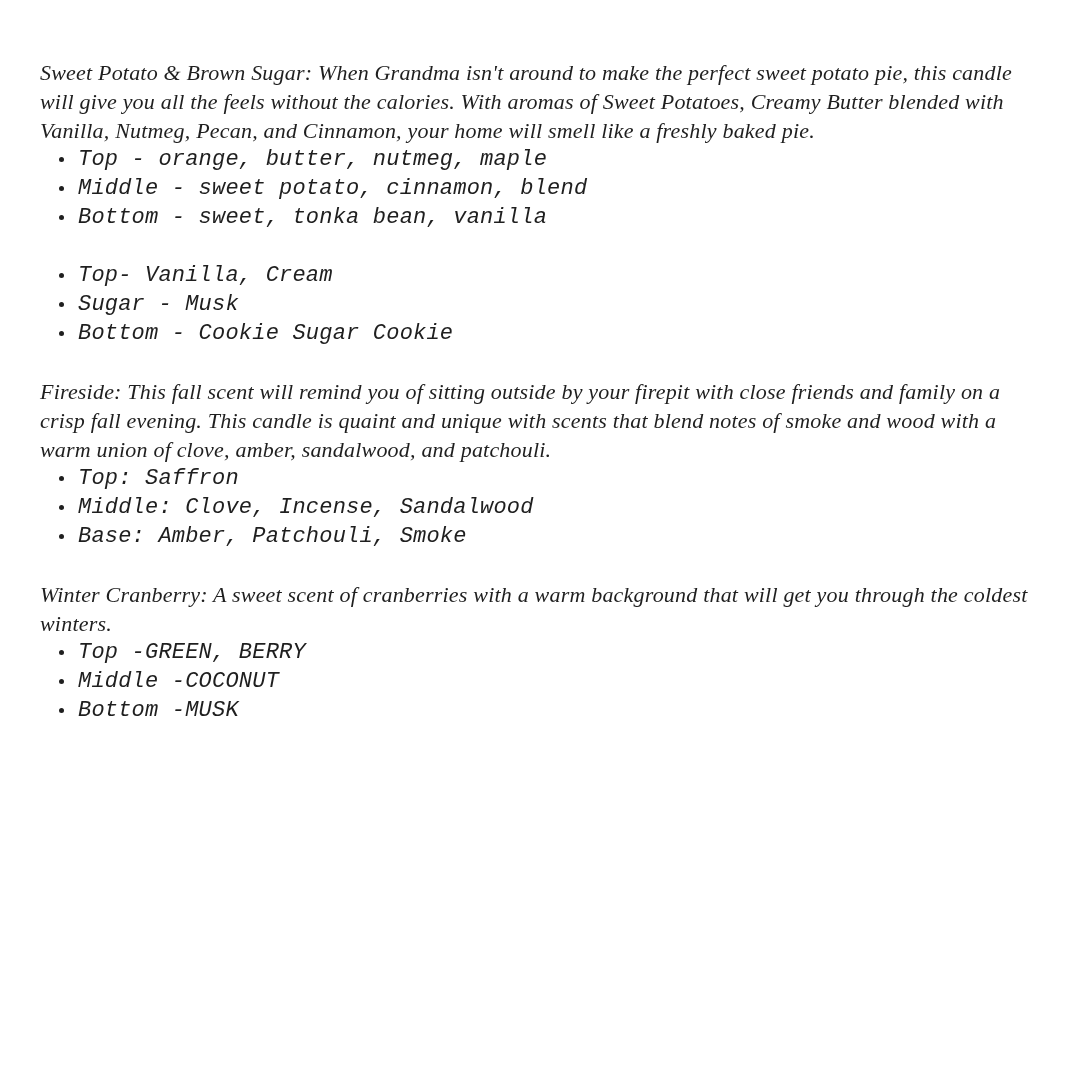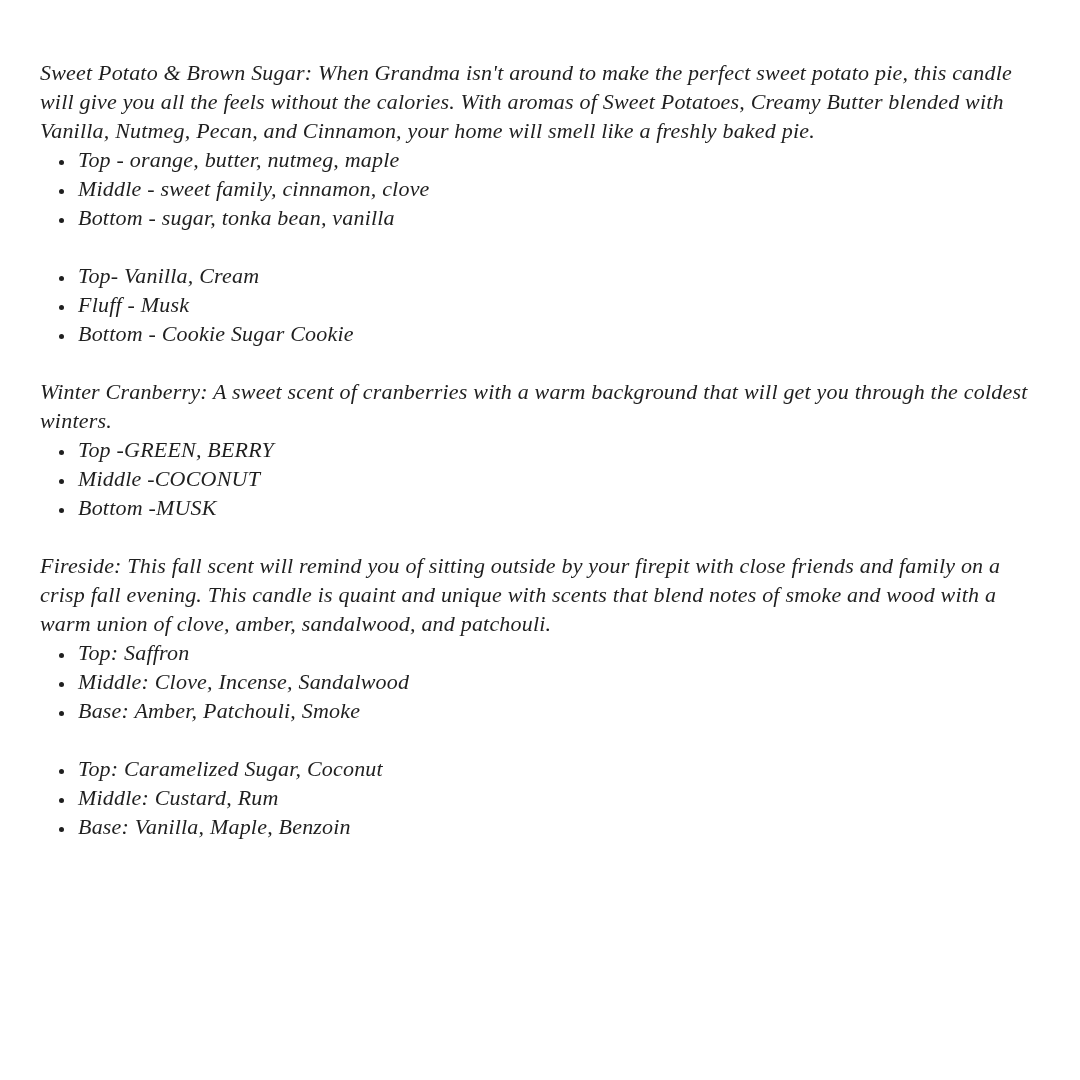--- a/index.html
+++ b/index.html
@@ -31,20 +31,21 @@
   .desc {
     margin: 0;
     font-size: 22px;
     line-height: 29px;
     letter-spacing: 0.2px;
   }
   ul.notes {
     margin: 0;
     padding: 0 0 0 36px;
     list-style: disc outside;
+    font-family: Liberation Mono, monospace;
   }
   ul.notes li {
     font-size: 22px;
     line-height: 29px;
     letter-spacing: 0.2px;
     padding-left: 2px;
   }
   ul.notes li::marker {
     color: #1f1f1f;
     font-size: 18px;
@@ -52,52 +53,47 @@
 </style>
 </head>
 <body>
 
 <main class="page">
   <div id="sections-root">
   <section class="scent-section">
     <p class="desc">Sweet Potato &amp; Brown Sugar: When Grandma isn't around to make the perfect sweet potato pie, this candle will give you all the feels without the calories. With aromas of Sweet Potatoes, Creamy Butter blended with Vanilla, Nutmeg, Pecan, and Cinnamon, your home will smell like a freshly baked pie.</p>
     <ul class="notes">
           <li>Top - orange, butter, nutmeg, maple</li>
-          <li>Middle - sweet family, cinnamon, clove</li>
-          <li>Bottom - sugar, tonka bean, vanilla</li>
+          <li>Middle - sweet potato, cinnamon, blend</li>
+          <li>Bottom - sweet, tonka bean, vanilla</li>
         </ul>
   </section>
 
   <section class="scent-section">
     <ul class="notes">
           <li>Top- Vanilla, Cream</li>
-          <li>Fluff - Musk</li>
+          <li>Sugar - Musk</li>
           <li>Bottom - Cookie Sugar Cookie</li>
+        </ul>
+  </section>
+
+  <section class="scent-section">
+    <p class="desc">Fireside: This fall scent will remind you of sitting outside by your firepit with close friends and family on a crisp fall evening. This candle is quaint and unique with scents that blend notes of smoke and wood with a warm union of clove, amber, sandalwood, and patchouli.</p>
+    <ul class="notes">
+          <li>Top: Saffron</li>
+          <li>Middle: Clove, Incense, Sandalwood</li>
+          <li>Base: Amber, Patchouli, Smoke</li>
         </ul>
   </section>
 
   <section class="scent-section">
     <p class="desc">Winter Cranberry: A sweet scent of cranberries with a warm background that will get you through the coldest winters.</p>
     <ul class="notes">
           <li>Top -GREEN, BERRY</li>
           <li>Middle -COCONUT</li>
           <li>Bottom -MUSK</li>
         </ul>
   </section>
 
   <section class="scent-section">
-    <p class="desc">Fireside: This fall scent will remind you of sitting outside by your firepit with close friends and family on a crisp fall evening. This candle is quaint and unique with scents that blend notes of smoke and wood with a warm union of clove, amber, sandalwood, and patchouli.</p>
-    <ul class="notes">
-          <li>Top: Saffron</li>
-          <li>Middle: Clove, Incense, Sandalwood</li>
-          <li>Base: Amber, Patchouli, Smoke</li>
-        </ul>
-  </section>
-
-  <section class="scent-section">
-    <ul class="notes">
-          <li>Top: Caramelized Sugar, Coconut</li>
-          <li>Middle: Custard, Rum</li>
-          <li>Base: Vanilla, Maple, Benzoin</li>
-        </ul>
   </section>
 </div>
 </main>
 
 </body></html>

